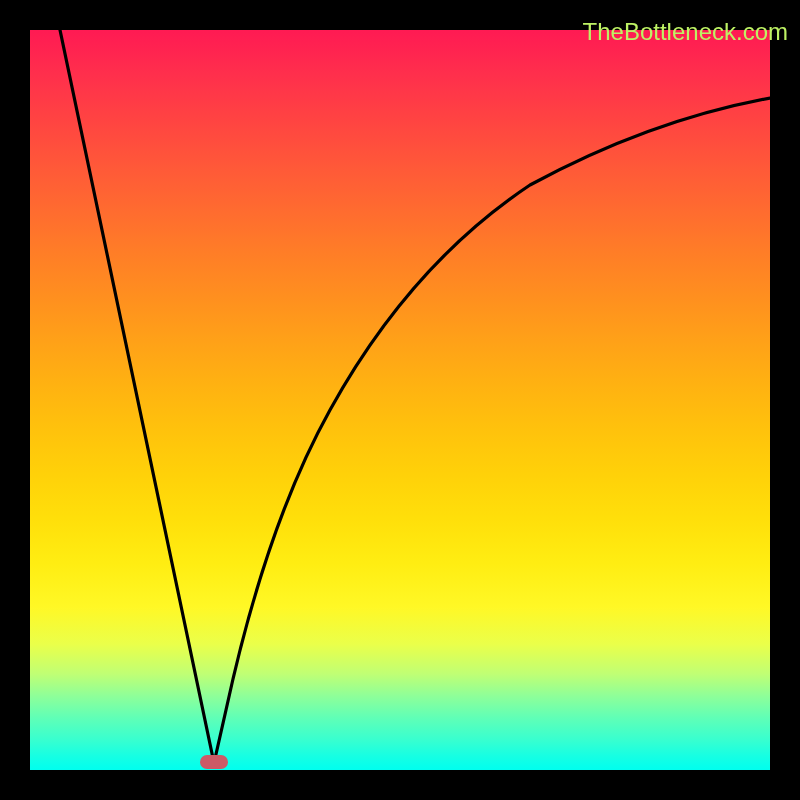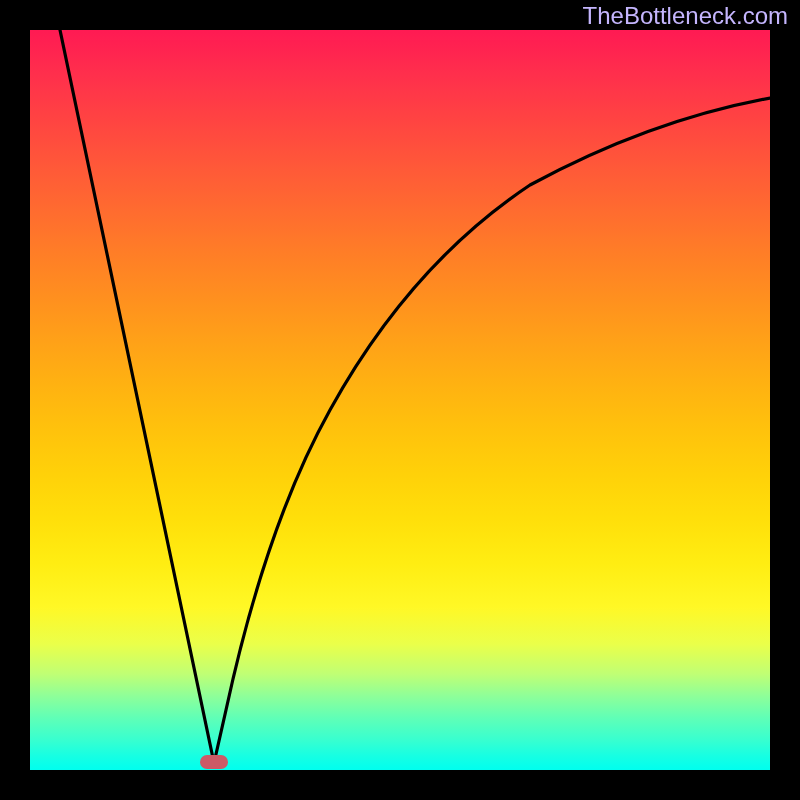--- a/index.html
+++ b/index.html
@@ -6,23 +6,23 @@
     margin: 0;
     padding: 0;
     width: 800px;
     height: 800px;
     background: #000;
     font-family: Arial, Helvetica, sans-serif;
     position: relative;
   }
   .watermark {
     position: absolute;
-    top: 2px;
+    top: 18px;
     right: 12px;
-    color: #c4b5fd;
+    color: #bef264;
     font-size: 24px;
     font-weight: 500;
     z-index: 10;
   }
   .plot-area {
     position: absolute;
     left: 30px;
     top: 30px;
     width: 740px;
     height: 740px;

